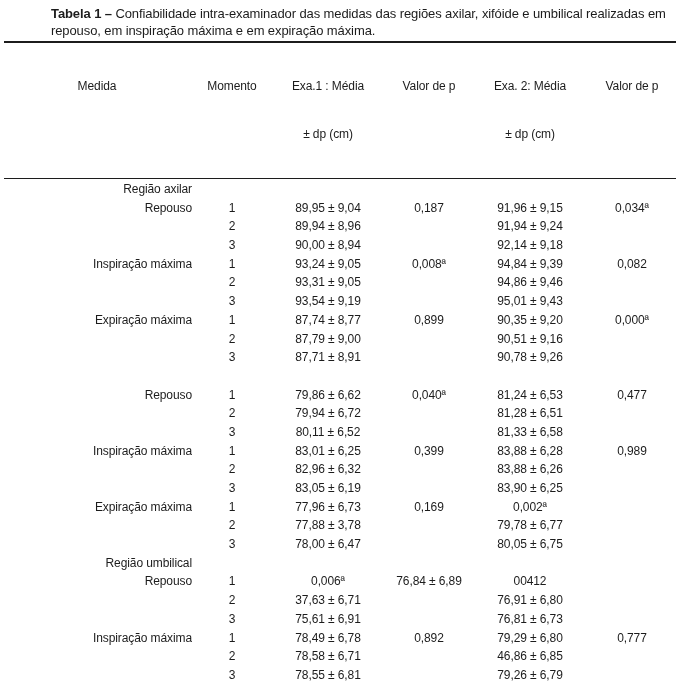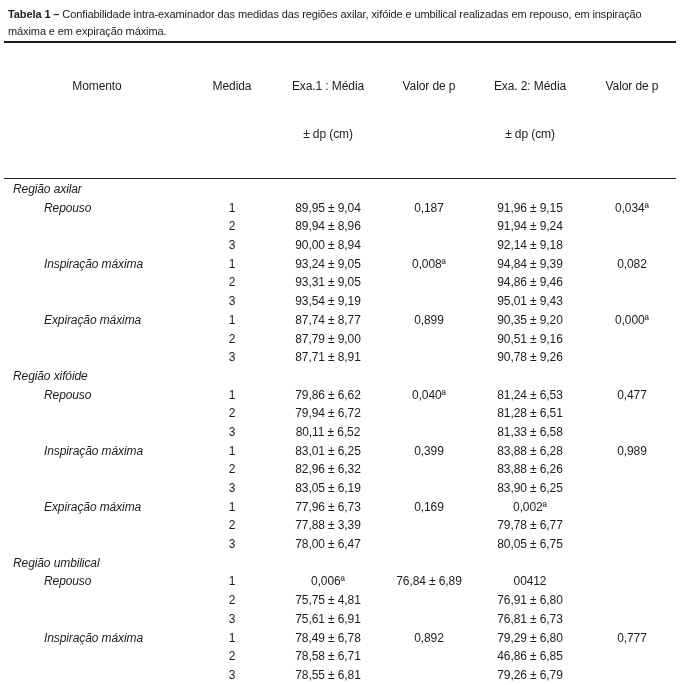--- a/index.html
+++ b/index.html
@@ -12,24 +12,25 @@
     height: 685px;
     font-family: "Liberation Sans", sans-serif;
     color: #1c1c1c;
     position: relative;
     overflow: hidden;
   }
   .figure {
     padding: 4px 0 0 0;
   }
   .caption {
-    font-size: 11px;
+    font-size: 13px;
     line-height: 16.5px;
     padding: 2px 8px 2px 8px;
     letter-spacing: -0.1px;
+    margin-left: 43px;
   }
   .caption .cap-label {
     font-weight: bold;
   }
   .rule {
     height: 0;
     border-top: 2px solid #1c1c1c;
     margin: 0 4px;
   }
   .rule.thick {
@@ -64,46 +65,45 @@
   }
   .c {
     font-size: 12px;
     line-height: 18.7px;
     text-align: center;
     white-space: nowrap;
     overflow: hidden;
     letter-spacing: -0.1px;
   }
   .c.c0 {
-    text-align: left;
+    text-align: right;
     padding-left: 42px;
-    font-style: italic;
   }
   .row.region .c.c0 {
     padding-left: 11px;
   }
 </style>
 </head>
 <body>
 
 <div class="figure">
 
   <div class="caption">
     <span class="cap-label">Tabela 1 –</span><span> Confiabilidade intra-examinador das medidas das regiões axilar, xifóide e umbilical realizadas em repouso, em inspiração máxima e em expiração máxima.</span>
   </div>
 
   <div class="rule thick"></div>
 
   <div class="grid header-grid">
     <div class="hcell">
+      <div>Medida</div>
+      <div class="hline2"></div>
+    </div>
+    <div class="hcell">
       <div>Momento</div>
-      <div class="hline2"></div>
-    </div>
-    <div class="hcell">
-      <div>Medida</div>
       <div class="hline2"></div>
     </div>
     <div class="hcell">
       <div>Exa.1 : Média</div>
       <div class="hline2">± dp (cm)</div>
     </div>
     <div class="hcell">
       <div>Valor de p</div>
       <div class="hline2"></div>
     </div>
@@ -194,21 +194,20 @@
       </div>
       <div class="grid row">
         <div class="c c0"></div>
         <div class="c c1">3</div>
         <div class="c c2">87,71 ± 8,91</div>
         <div class="c c3"></div>
         <div class="c c4">90,78 ± 9,26</div>
         <div class="c c5"></div>
       </div>
       <div class="grid row region">
-        <div class="c c0">Região xifóide</div>
         <div class="c c1"></div>
         <div class="c c2"></div>
         <div class="c c3"></div>
         <div class="c c4"></div>
         <div class="c c5"></div>
       </div>
       <div class="grid row">
         <div class="c c0">Repouso</div>
         <div class="c c1">1</div>
         <div class="c c2">79,86 ± 6,62</div>
@@ -259,21 +258,21 @@
       <div class="grid row">
         <div class="c c0">Expiração máxima</div>
         <div class="c c1">1</div>
         <div class="c c2">77,96 ± 6,73</div>
         <div class="c c3">0,169</div>
         <div class="c c5">0,002ª</div>
       </div>
       <div class="grid row">
         <div class="c c0"></div>
         <div class="c c1">2</div>
-        <div class="c c2">77,88 ± 3,39</div>
+        <div class="c c2">77,88 ± 3,78</div>
         <div class="c c3"></div>
         <div class="c c4">79,78 ± 6,77</div>
         <div class="c c5"></div>
       </div>
       <div class="grid row">
         <div class="c c0"></div>
         <div class="c c1">3</div>
         <div class="c c2">78,00 ± 6,47</div>
         <div class="c c3"></div>
         <div class="c c4">80,05 ± 6,75</div>
@@ -290,21 +289,21 @@
       <div class="grid row">
         <div class="c c0">Repouso</div>
         <div class="c c1">1</div>
         <div class="c c3">0,006ª</div>
         <div class="c c4">76,84 ± 6,89</div>
         <div class="c c5">00412</div>
       </div>
       <div class="grid row">
         <div class="c c0"></div>
         <div class="c c1">2</div>
-        <div class="c c2">75,75 ± 4,81</div>
+        <div class="c c2">37,63 ± 6,71</div>
         <div class="c c3"></div>
         <div class="c c4">76,91 ± 6,80</div>
         <div class="c c5"></div>
       </div>
       <div class="grid row">
         <div class="c c0"></div>
         <div class="c c1">3</div>
         <div class="c c2">75,61 ± 6,91</div>
         <div class="c c3"></div>
         <div class="c c4">76,81 ± 6,73</div>

